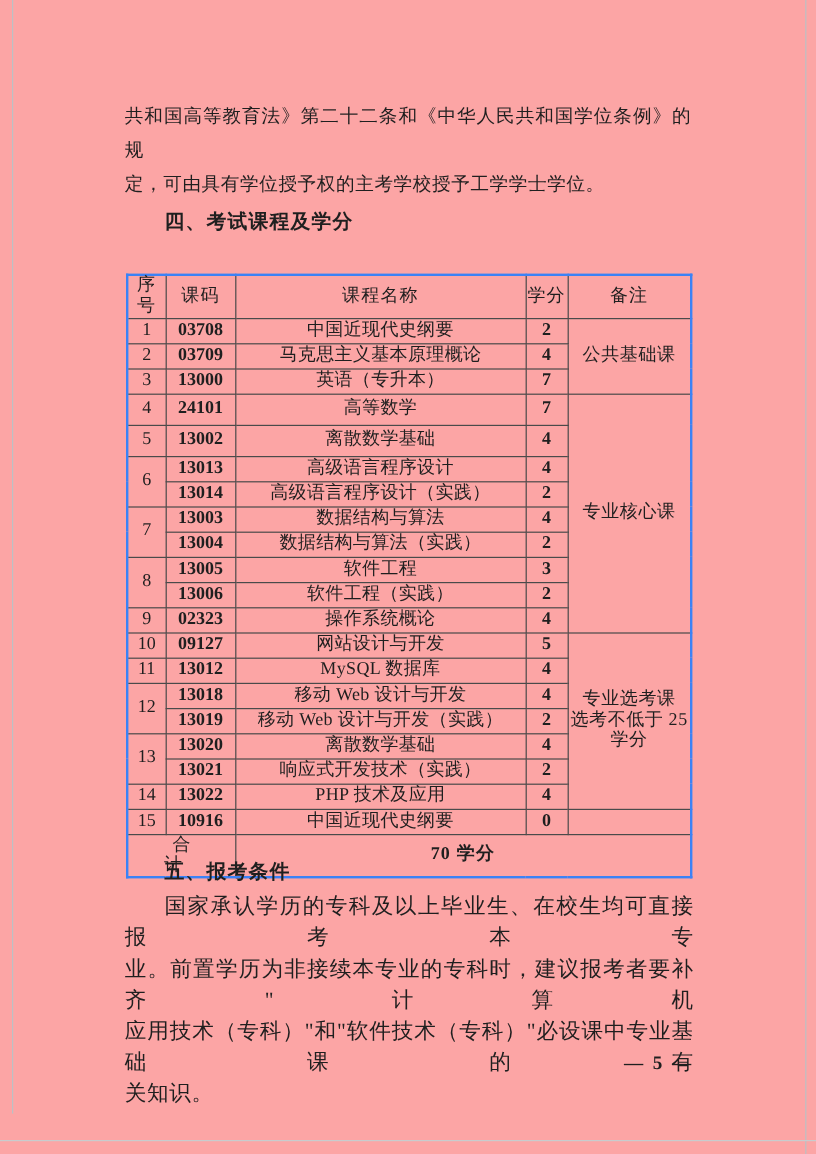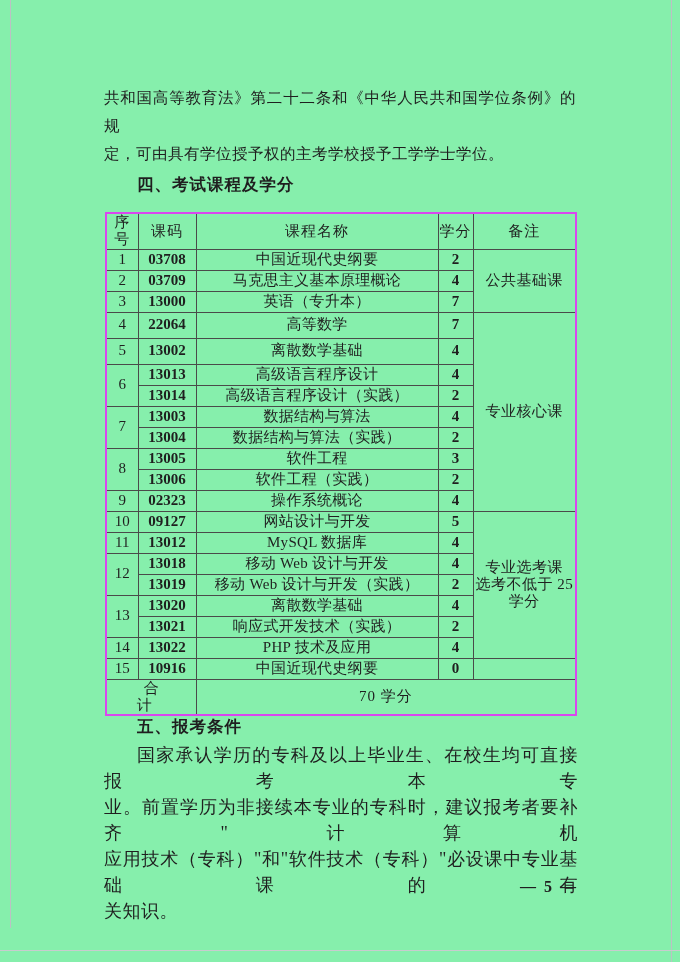--- a/index.html
+++ b/index.html
@@ -3,21 +3,21 @@
 <meta charset="utf-8">
 <style>
   * { margin: 0; padding: 0; box-sizing: border-box; }
   html, body { background: #e9e9e9; }
   body { font-family: "Liberation Serif", "DejaVu Serif", serif; color: #1f1f1f; }
   .page {
     position: relative;
     width: 680px;
     height: 962px;
     margin: 0 auto;
-    background: #86efac;
+    background: #fca5a5;
     overflow: hidden;
   }
   
   .edge-left   { position: absolute; left: 10px;  top: 0; width: 1px; height: 928px; background: #bcc0c4; }
   .edge-right  { position: absolute; left: 671px; top: 0; width: 1px; height: 962px; background: #bcc0c4; }
   .edge-bottom { position: absolute; left: 0; top: 950px; width: 680px; height: 1px; background: #c8ccce; }
 
   .intro {
     position: absolute; left: 104px; top: 84px; width: 472px;
     font-size: 15.5px; line-height: 28px; letter-spacing: 0.5px;
@@ -34,41 +34,41 @@
 
   .code-line {
     position: absolute; left: 104px; top: 203px; width: 472px;
     display: flex; justify-content: space-between;
     font-size: 16px; letter-spacing: 0.5px;
   }
   .code-line .left { margin-left: 33px; }
   .bold-val { font-weight: bold; letter-spacing: 0.5px; }
 
   table.doc-table {
-    position: absolute; left: 105px; top: 212px;
+    position: absolute; left: 105px; top: 228px;
     width: 470px; border-collapse: collapse;
-    border: 2px solid #d946ef;
+    border: 2px solid #3b82f6;
     table-layout: fixed;
   }
   .doc-table th, .doc-table td {
     border: 1px solid #4a4a4a;
     text-align: center; vertical-align: middle;
     font-size: 15px; line-height: 1.15;
     padding: 0;
   }
   .doc-table thead tr { height: 26px; }
   .doc-table tbody tr { height: 21px; }
   .doc-table tbody tr.tall { height: 26px; }
   .doc-table tbody tr.total-row { height: 20px; }
   .doc-table th { font-weight: normal; letter-spacing: 1px; }
   .cell-code, .cell-credits { font-weight: bold; font-size: 14px; margin-left: 12px; }
   .cell-name { text-align: left; padding-left: 10px; letter-spacing: 0.3px; }
   .cell-remark { white-space: pre-line; line-height: 24px; letter-spacing: 0.5px; }
   .cell-total-label { letter-spacing: 14px; text-indent: 14px; }
-  .cell-total-value { font-weight: normal; font-size: 15px; letter-spacing: 1px; }
+  .cell-total-value { font-weight: bold; font-size: 15px; letter-spacing: 1px; }
 
   .apply-para {
     position: absolute; left: 104px; top: 742px; width: 474px;
     font-size: 18px; line-height: 26px; letter-spacing: 0.5px;
   }
   .indent { text-indent: 33px; }
 
   .page-num {
     position: absolute; top: 878px; left: 0; width: 578px;
     text-align: right; font-size: 16px; font-weight: bold; letter-spacing: 2px;
@@ -122,21 +122,21 @@
         <td class="cell-credits">4</td>
       </tr>
       <tr>
         <td>3</td>
         <td class="cell-code">13000</td>
         <td class="cell-name">英语（专升本）</td>
         <td class="cell-credits">7</td>
       </tr>
       <tr class="tall">
         <td>4</td>
-        <td class="cell-code">22064</td>
+        <td class="cell-code">24101</td>
         <td class="cell-name">高等数学</td>
         <td class="cell-credits">7</td>
         <td class="cell-remark" rowspan="9">专业核心课</td>
       </tr>
       <tr class="tall">
         <td>5</td>
         <td class="cell-code">13002</td>
         <td class="cell-name">离散数学基础</td>
         <td class="cell-credits">4</td>
       </tr>

